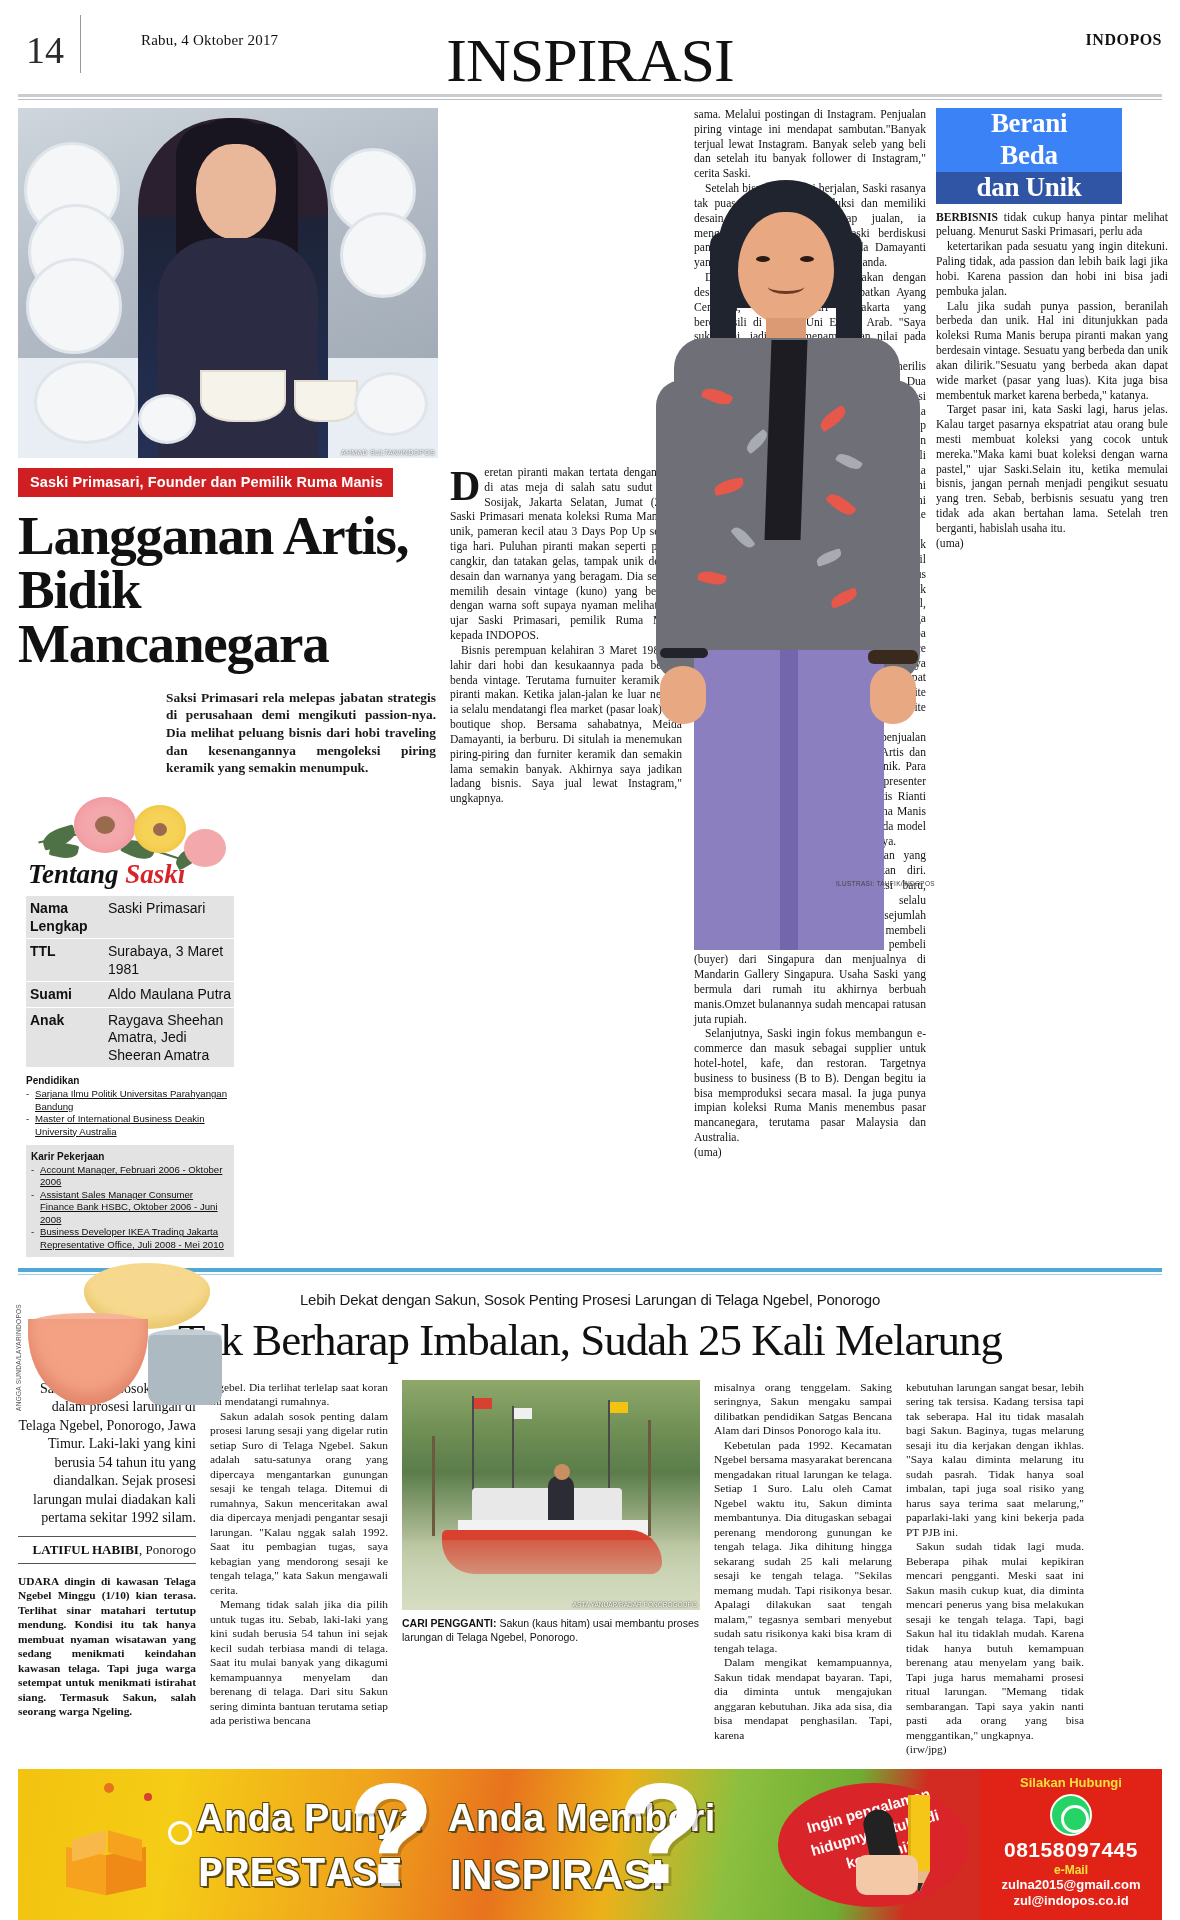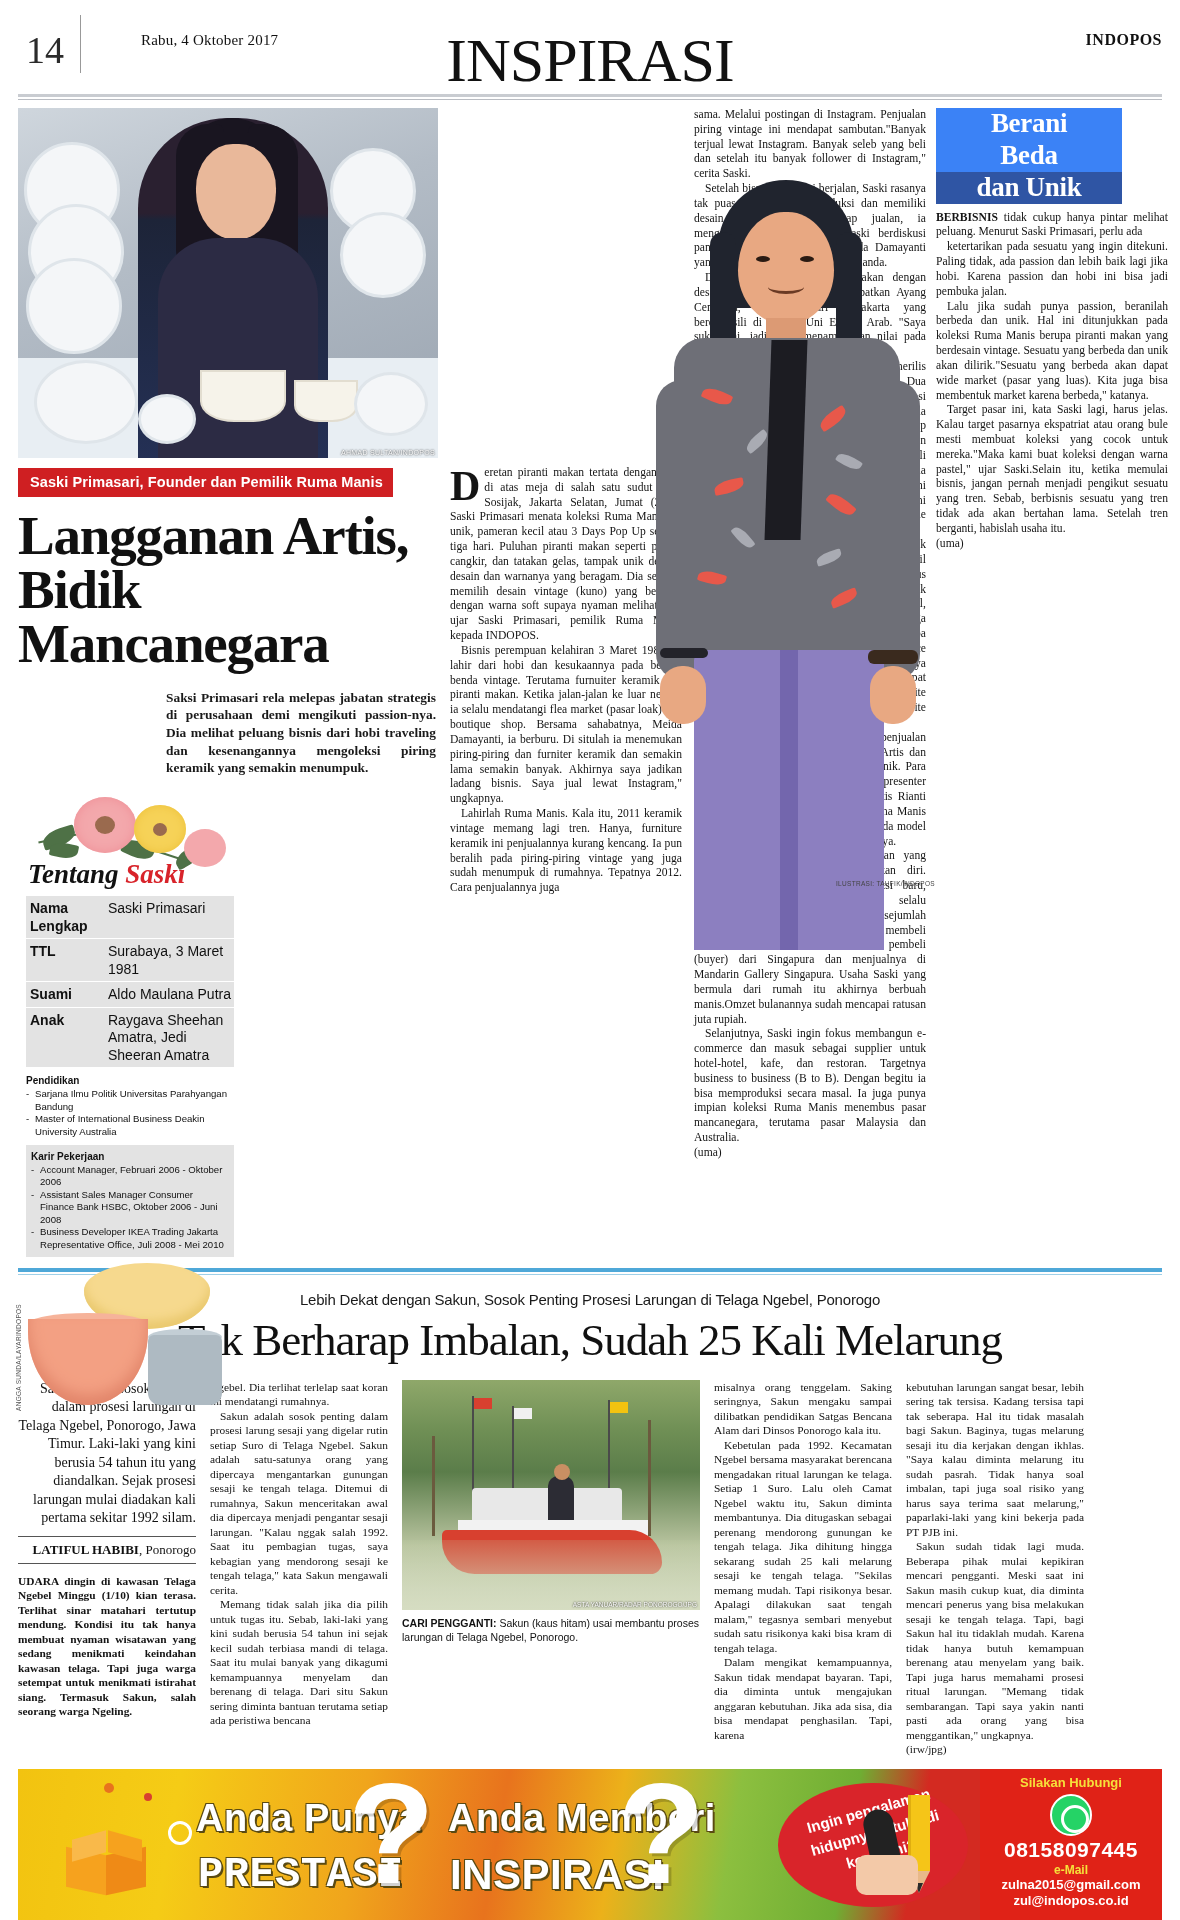--- a/index.html
+++ b/index.html
@@ -113,21 +113,21 @@
   table.bio { width: 208px; border-collapse: collapse; margin-top: 8px;
               font-family:"Liberation Sans", sans-serif; }
   table.bio td { padding: 4px 3px 3px 4px; font-size: 14px; line-height:1.25; vertical-align: top; }
   table.bio td.k { font-weight: bold; width: 78px; color:#111; }
   table.bio tr.shade td { background: #e3e3e3; }
   table.bio tr.sep td { border-top: 1px solid #ffffff; }
 
   .bio-block { margin-top: 7px; font-family:"Liberation Sans", sans-serif; font-size: 9.6px; line-height:1.3; }
   .bio-block.shade { background:#e3e3e3; padding: 5px 5px 6px 5px; }
   .bio-block h4 { font-size: 10px; margin-bottom: 1px; }
-  .bio-block ul { list-style: none; }
+  .bio-block ul { list-style: none; text-decoration: underline; }
   .bio-block li { position: relative; padding-left: 9px; }
   .bio-block li:before { content:"-"; position:absolute; left:0; }
 
   
   .bowls { position: relative; height: 150px; margin-top: 6px; }
   .bowl { position:absolute; }
   .bowl-plate { left:58px; top:0px; width:126px; height:66px; background:#f6d98e;
                 border-radius: 50%/ 42% 42% 58% 58%; box-shadow: inset 0 -8px 10px #eac96f; }
   .bowl-peach { left:2px; top:56px; width:120px; height:86px; background:#f3a083;
                 border-radius: 0 0 54% 54% / 0 0 92% 92%; box-shadow: inset 0 -10px 14px #e2866b;}
@@ -402,21 +402,20 @@
           <div class="bowl bowl-gray"></div>
           <div class="illus-credit">ANGGA SUNDA/LAYARINDOPOS</div>
         </div>
       </div>
     </div>
 
     <div class="col-mid">
       <div class="mid-text bodycol" style="margin-top:358px;">
         <p class="dropcapP noindent">Deretan piranti makan tertata dengan apik di atas meja di salah satu sudut Kafe Sosijak, Jakarta Selatan, Jumat (29/9). Saski Primasari menata koleksi Ruma Manis itu unik, pameran kecil atau 3 Days Pop Up selama tiga hari. Puluhan piranti makan seperti piring, cangkir, dan tatakan gelas, tampak unik dengan desain dan warnanya yang beragam. Dia sengaja memilih desain vintage (kuno) yang berbeda dengan warna soft supaya nyaman melihatnya," ujar Saski Primasari, pemilik Ruma Manis kepada INDOPOS.</p>
         <p>Bisnis perempuan kelahiran 3 Maret 1981 ini lahir dari hobi dan kesukaannya pada benda-benda vintage. Terutama furnuiter keramik dan piranti makan. Ketika jalan-jalan ke luar negeri, ia selalu mendatangi flea market (pasar loak) dan boutique shop. Bersama sahabatnya, Meida Damayanti, ia berburu. Di situlah ia menemukan piring-piring dan furniter keramik dan semakin lama semakin banyak. Akhirnya saya jadikan ladang bisnis. Saya jual lewat Instagram," ungkapnya.</p>
-        <p>Lahirlah Ruma Manis. Kala itu, 2011 keramik vintage memang lagi tren. Hanya, furniture keramik ini penjualannya kurang kencang. Ia pun beralih pada piring-piring vintage yang juga sudah menumpuk di rumahnya. Tepatnya 2012. Cara penjualannya juga</p>
       </div>
     </div>
 
     <div class="col-right">
       <div class="r-col bodycol">
         <p class="noindent">sama. Melalui postingan di Instagram. Penjualan piring vintage ini mendapat sambutan."Banyak terjual lewat Instagram. Banyak seleb yang beli dan setelah itu banyak follower di Instagram," cerita Saski.</p>
         <p>Setelah bisnisnya mulai berjalan, Saski rasanya tak puas. Ia ingin memproduksi dan memiliki desain sendiri. Sambil tetap jualan, ia mengumpulkan modal. Lalu Saski berdiskusi panjang dengan sahabatnya, Meida Damayanti yang berdomisili di Amsterdam, Belanda.</p>
         <p>Demi menghasilkan piranti makan dengan desain yang menarik, Saski melibatkan Ayang Cempaka, ilustrator dari Jogjakarta yang berdomisili di Dubai, Uni Emirat Arab. "Saya suka seni, jadi kami menambahkan nilai pada desain vintage yang kami buat," katanya.</p>
         <p>Dua tahun kemudian, Saski dan Meida merilis piranti makan produksi perdananya. Dua sekaligus. Keduanya yang sukabunga terinspirasi memberi nama koleksinya itu dengan nama Essmine dan Dahlia. Saski menargetkan setiap tahun bisa meluncurkan koleksi baru dengan beragam ikon. Pada 2015, Ruma Manis kembali merilis dua koleksi baru lagi dengan nama Hydrangea dan Dahlia in Jewel Tone."Tahun ini kami juga launching koleksi Delphinium. Kami kerja sama dengan ilustrator Jakarta, Katherine Karnadi," beber Saski.</p>
         <p>Piranti makan Ruma Manis, lanjut saski, tidak diproduksi secara masal. Selain ingin hasil karyanya tetap terjaga kualitasnya, ia fokus mengembangkan Ruma Manis lebih dulu. Untuk itu, ia banyak berpromosi melalui media sosial, juga pada even-even seperti pameran. Ia juga memamerkan koleksi Ruma Manis di beberapa boutique shop. "Lain masuk market place nasional dan internasional."Saya pokoknya menggunakan semua media sosial dan tempat untuk berpromosi. Kami juga membuat website dan konsumen bisa membeli melalui website kami," paparnya.</p>

